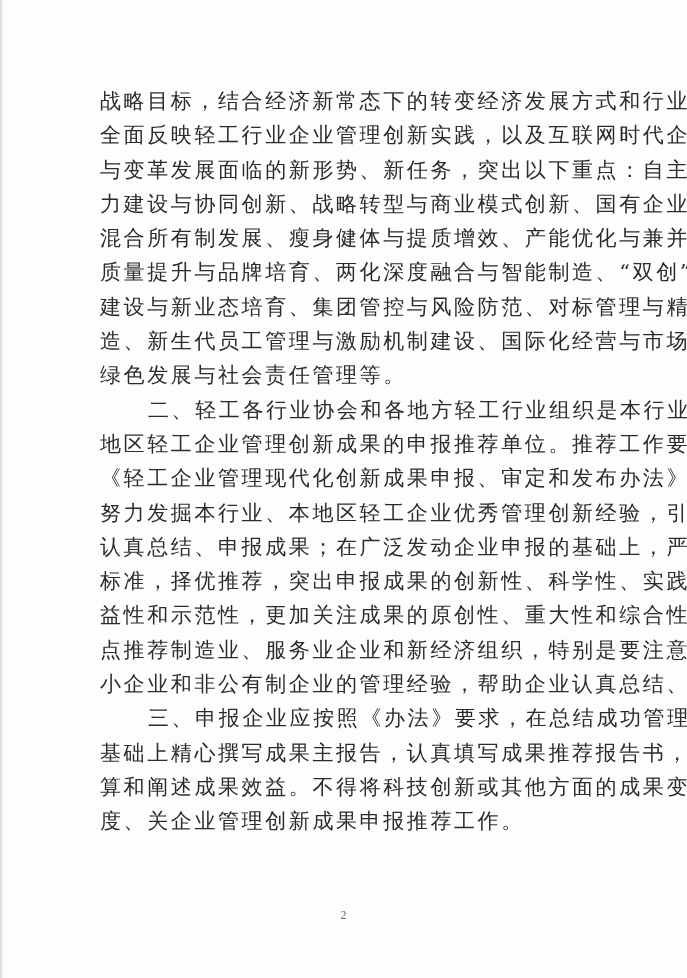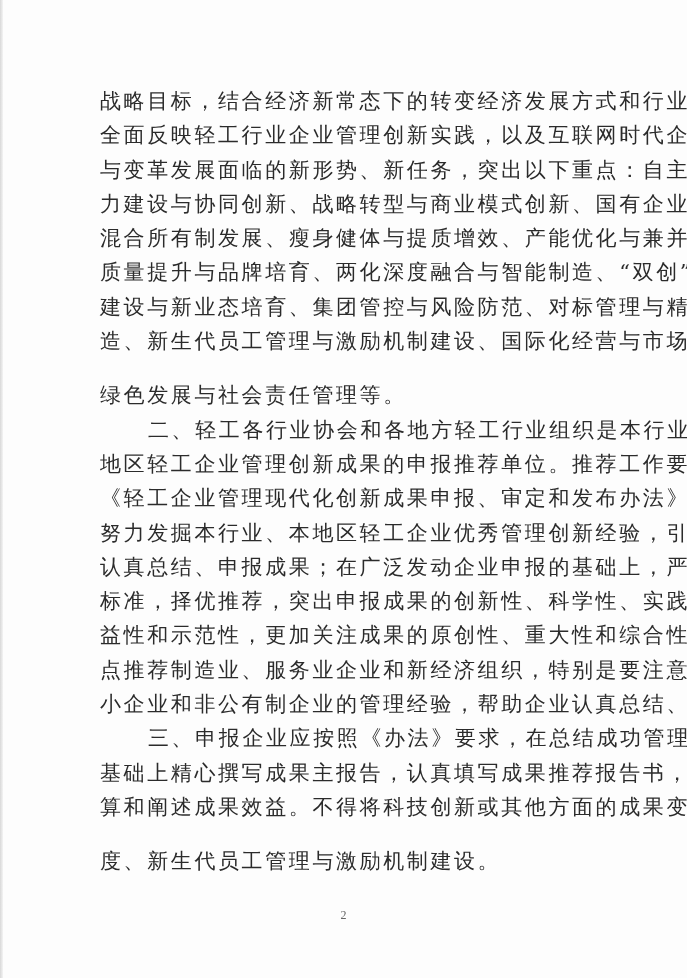--- a/index.html
+++ b/index.html
@@ -37,21 +37,20 @@
     padding: 0;
   }
   .line {
     display: block;
     white-space: nowrap;
     height: 34.3px;
     text-align-last: justify;
   }
   .line.last {
     text-align-last: left;
-    margin-top: 20px;
   }
   .page-number {
     position: absolute;
     left: 0;
     width: 687px;
     top: 908px;
     text-align: center;
     font-family: "Liberation Serif", serif;
     font-size: 12px;
     color: #666666;
@@ -85,18 +84,18 @@
     <span class="line">标准，择优推荐，突出申报成果的创新性、科学性、实践性、效</span>
     <span class="line">益性和示范性，更加关注成果的原创性、重大性和综合性。要重</span>
     <span class="line">点推荐制造业、服务业企业和新经济组织，特别是要注意挖掘中</span>
     <span class="line">小企业和非公有制企业的管理经验，帮助企业认真总结、做好相</span>
   </div>
 
   <div class="para">
     <span class="line" style="padding-left:48px;">三、申报企业应按照《办法》要求，在总结成功管理经验的</span>
     <span class="line">基础上精心撰写成果主报告，认真填写成果推荐报告书，如实计</span>
     <span class="line">算和阐述成果效益。不得将科技创新或其他方面的成果变换角</span>
-    <span class="line last">度、新生代员工管理与激励机制建设。</span>
+    <span class="line last">度、关企业管理创新成果申报推荐工作。</span>
   </div>
 
 </div>
 
 <div class="page-number">2</div>
 
 </body></html>

